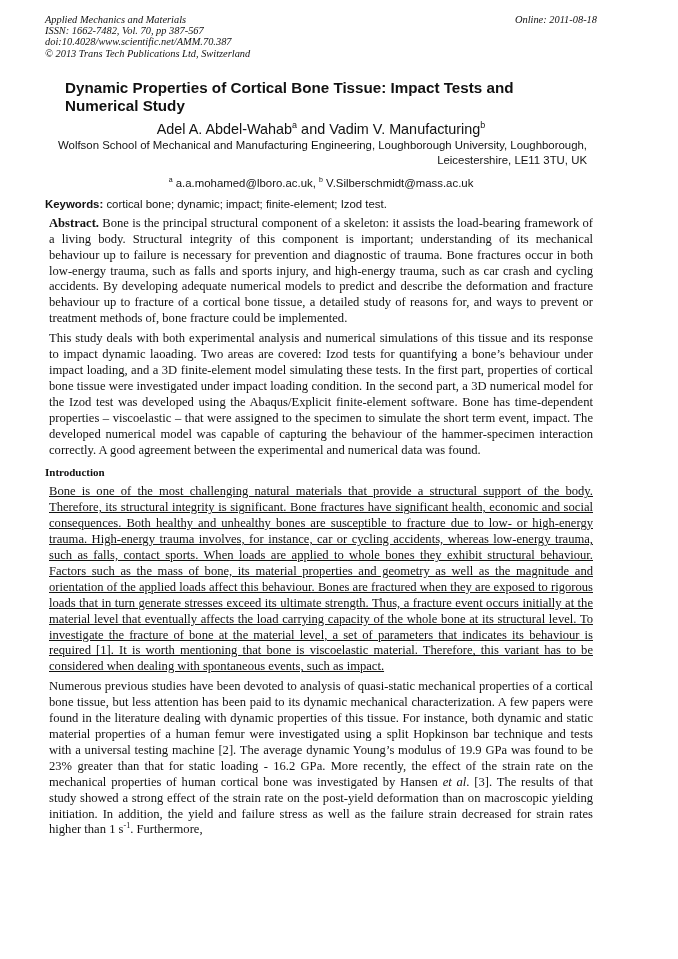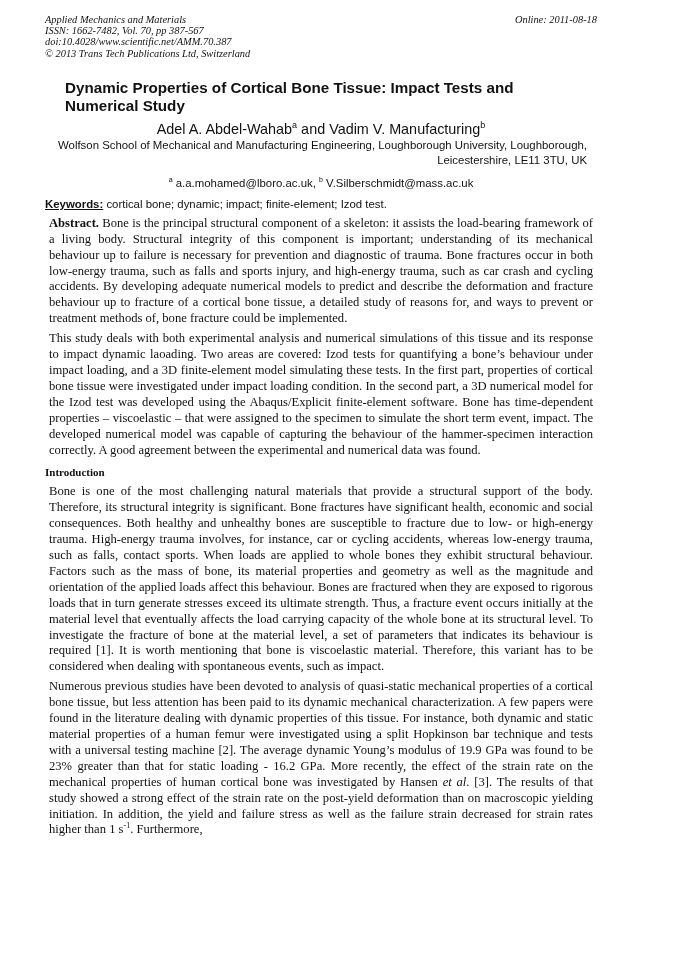--- a/index.html
+++ b/index.html
@@ -35,31 +35,31 @@
       margin-top: 7px;
       font-family: "Liberation Sans", "DejaVu Sans", sans-serif;
       font-size: 11.4px; line-height: 15px; text-align: center;
     }
     .emails sup { font-size: 7px; vertical-align: 5px; line-height: 0; }
     .keywords {
       margin-top: 6px;
       font-family: "Liberation Sans", "DejaVu Sans", sans-serif;
       font-size: 11.4px; line-height: 15px;
     }
-    .keywords b { font-weight: bold; text-decoration: underline; }
+    .keywords b { font-weight: bold; }
     p.body {
       margin: 4px; font-size: 12.6px; line-height: 15.9px;
       text-align: justify; hyphens: none;
     }
     .abstract { margin-top: 9px; }
     .gap { margin-top: 6px; }
     .section-heading {
       margin-top: 6px; font-weight: bold; font-size: 11px; line-height: 16px;
     }
-    .sec-p1 { margin-top: 6px; }
+    .sec-p1 { margin-top: 6px; text-decoration: underline; }
     sup.exp { font-size: 8px; vertical-align: 5px; line-height: 0; }
   </style>
 </head>
 <body>
 
 <div class="page">
 
   <div class="journal-header">
     <div class="left">
       <div>Applied Mechanics and Materials</div>

